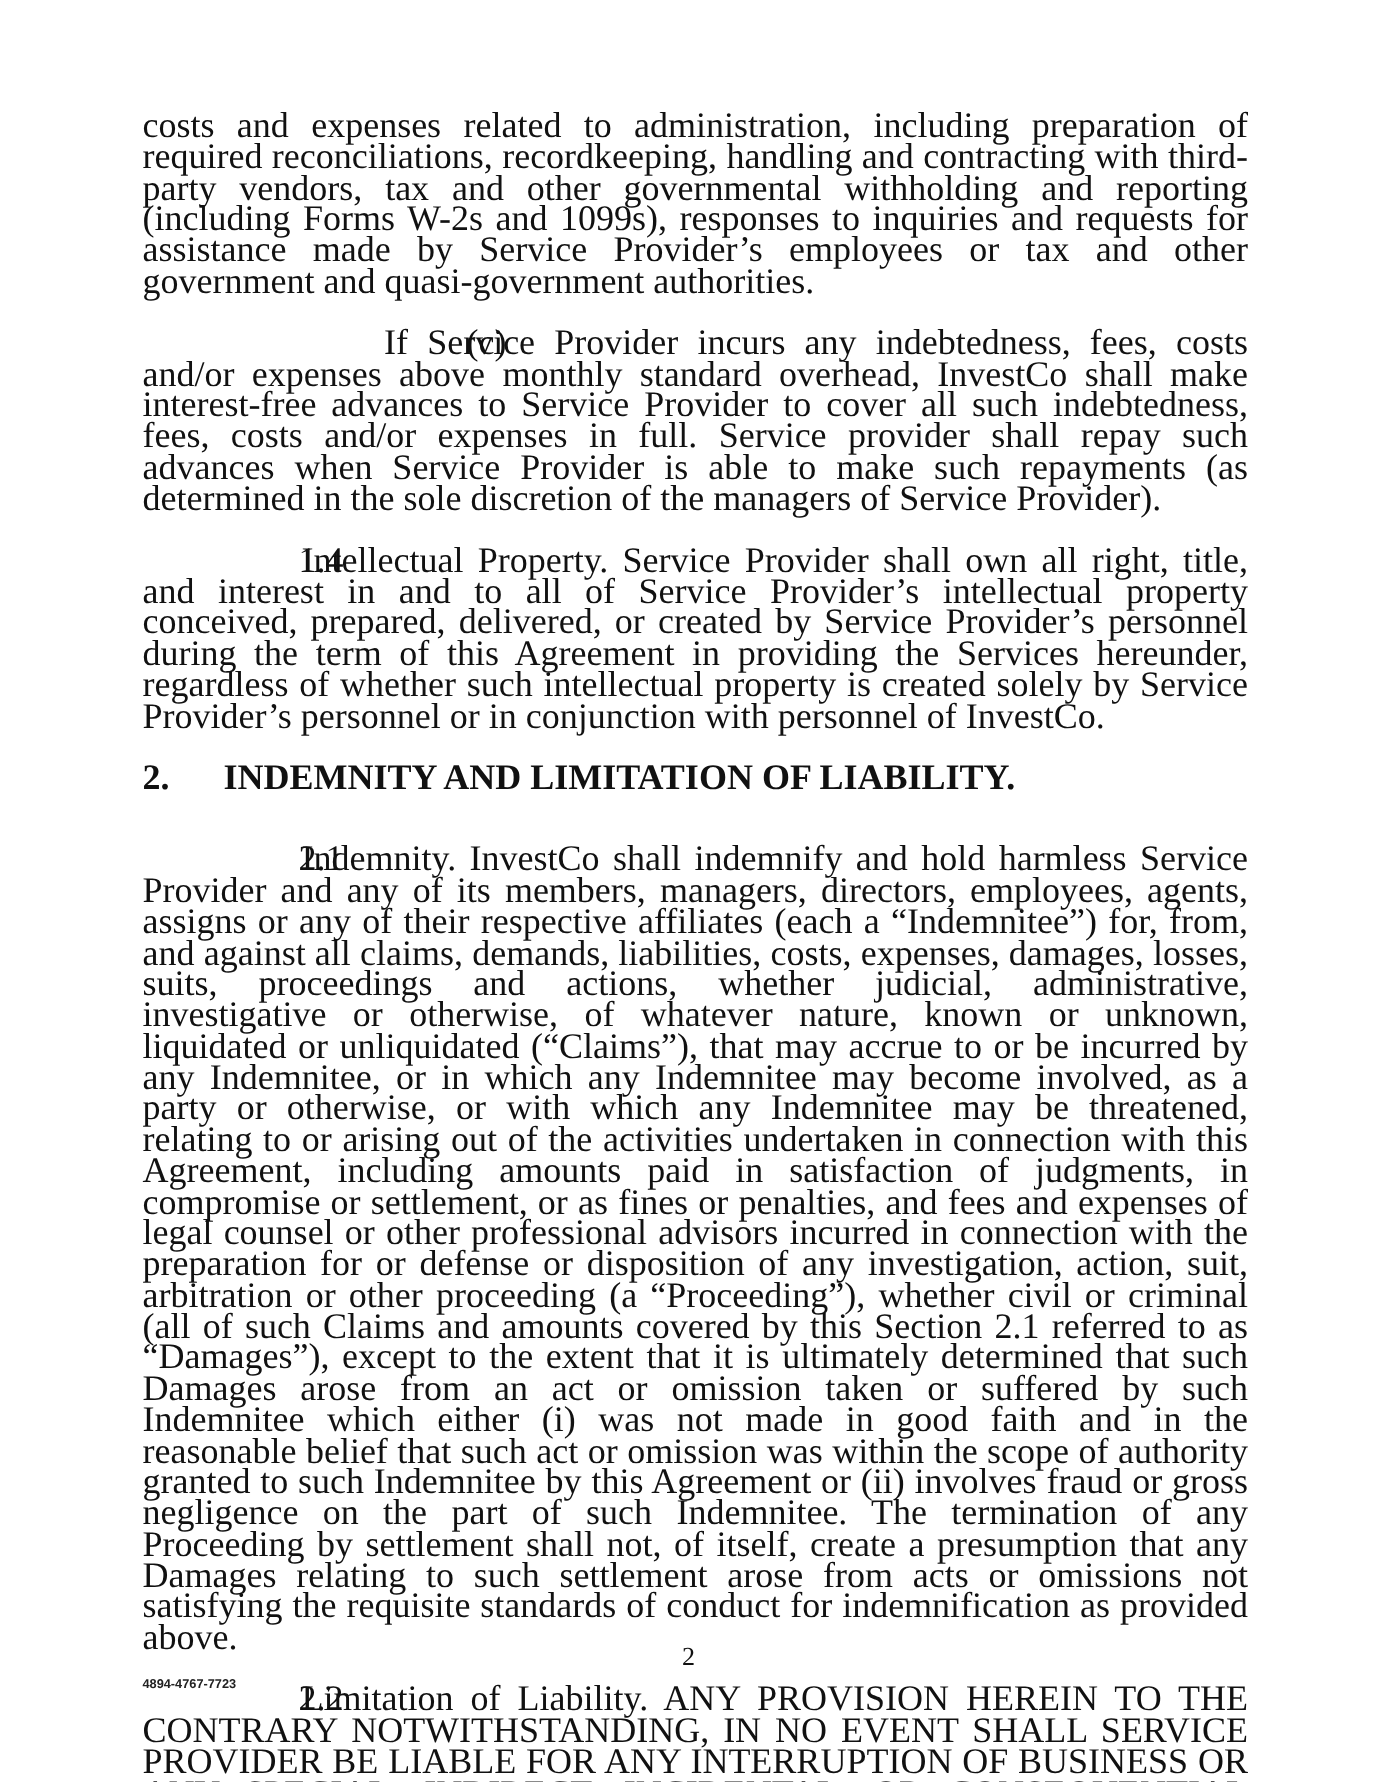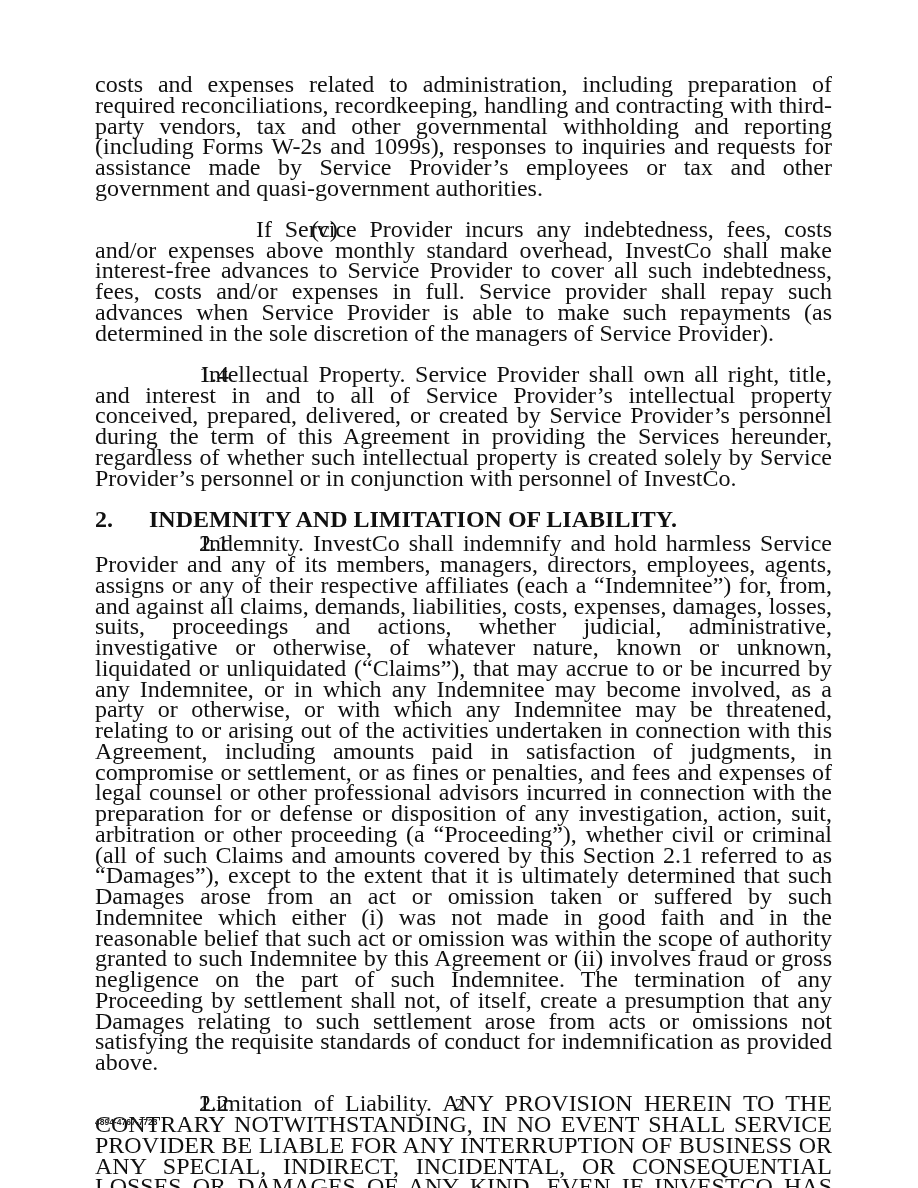--- a/index.html
+++ b/index.html
@@ -38,21 +38,21 @@
       width: 54px;
     }
     .tab-num-c {
       display: inline-block;
       width: 53px;
     }
     .u {
       text-underline-offset: 2px;
     }
     .heading {
-      margin: 0 0 4px 0;
+      margin: 0 0 34px 0;
       font-weight: bold;
       text-align: left;
     }
     .heading .h-num {
       display: inline-block;
       width: 54px;
     }
     .page-number {
       position: absolute;
       left: 0;

